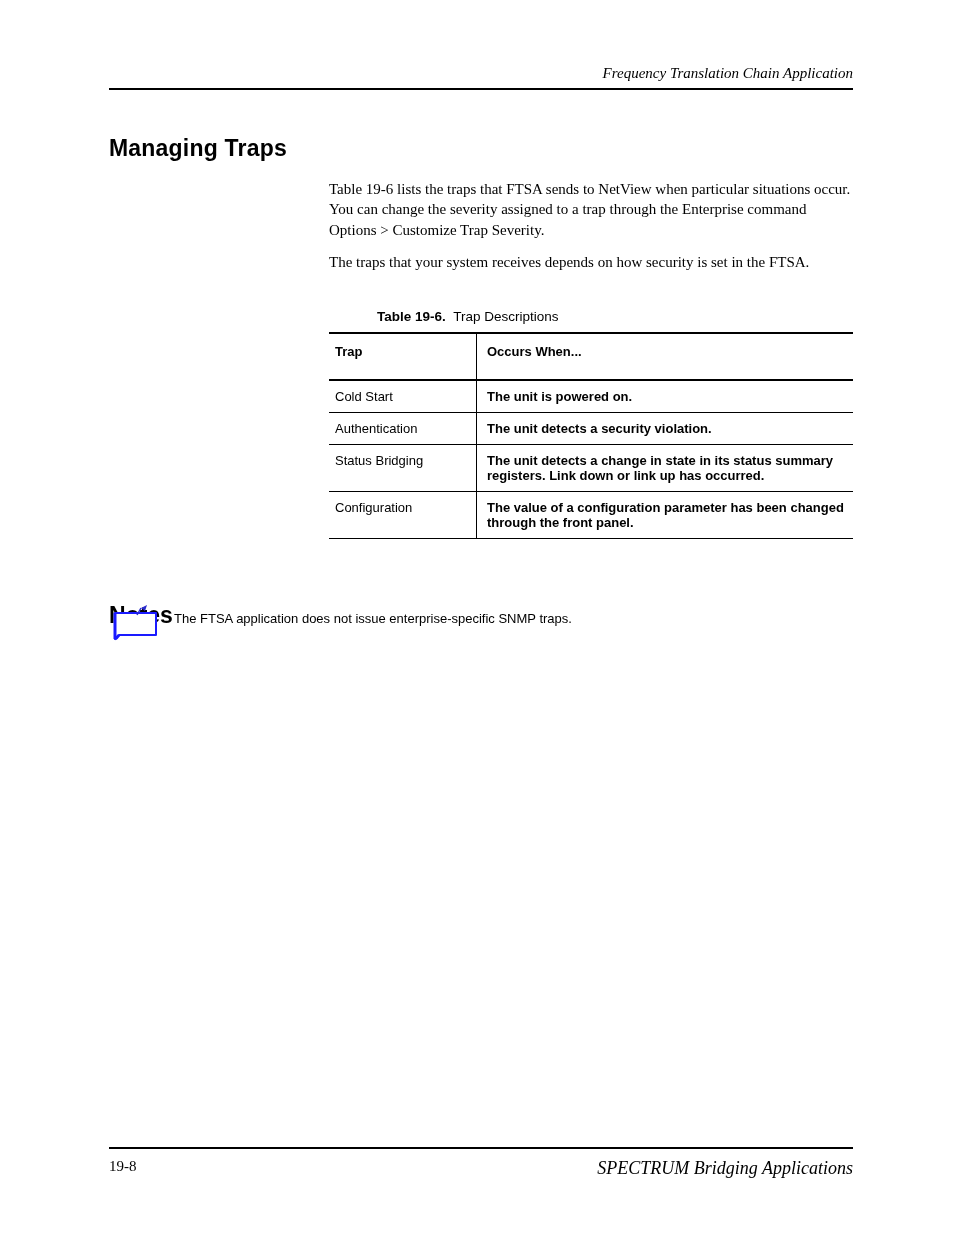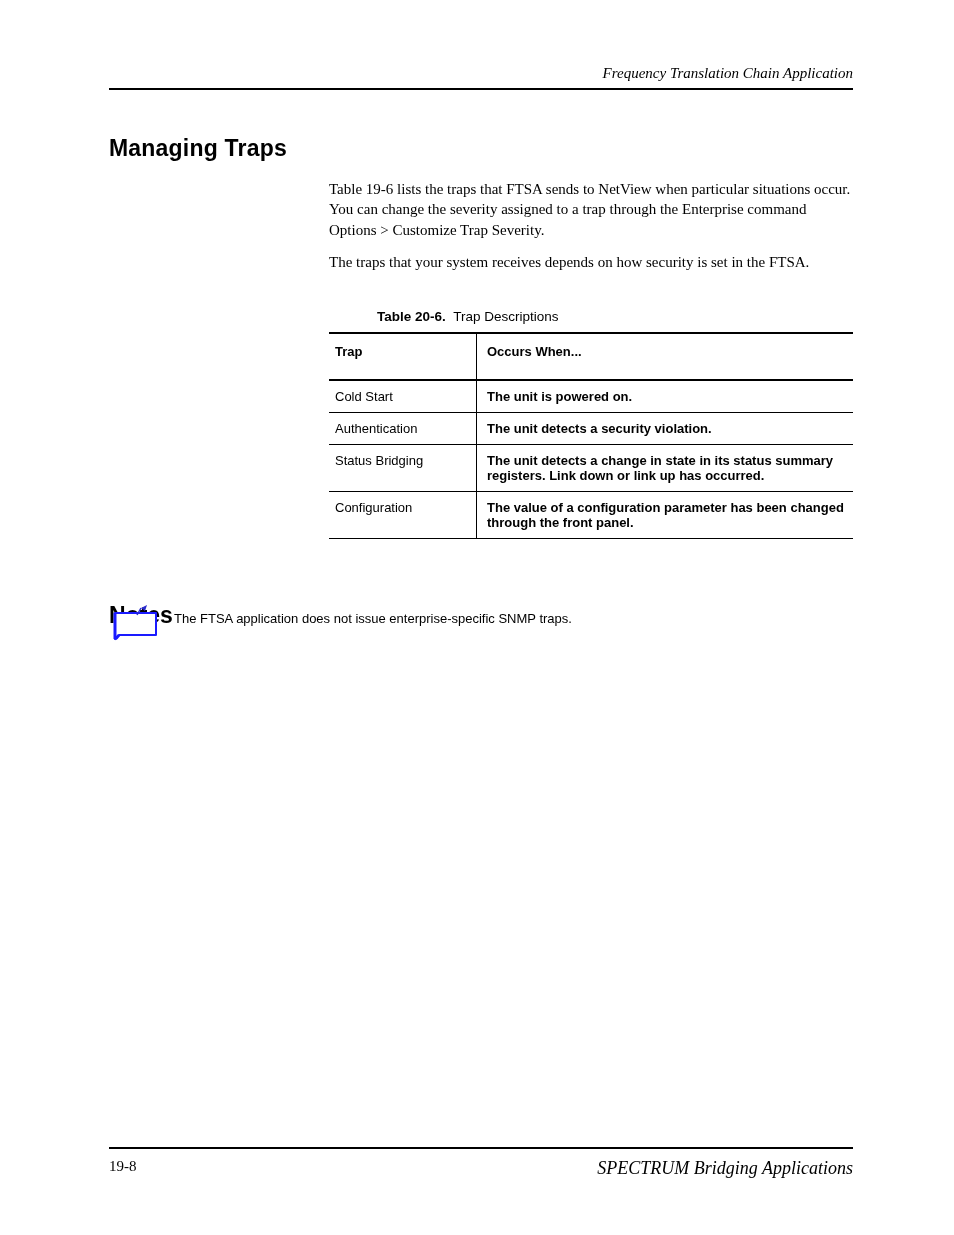--- a/index.html
+++ b/index.html
@@ -133,21 +133,21 @@
   <div style="position:absolute; right:101px; top:65px; font-style:italic; font-size:15px;">Frequency Translation Chain Application</div>
 
   <div class="heading">Managing Traps</div>
 
   <div class="body-block">
     <p>Table 19-6 lists the traps that FTSA sends to NetView when particular situations occur. You can change the severity assigned to a trap through the Enterprise command Options &gt; Customize Trap Severity.</p>
     <p>The traps that your system receives depends on how security is set in the FTSA.</p>
   </div>
 
   <div class="table-caption">
-    <span class="bold">Table 20-6.</span>
+    <span class="bold">Table 19-6.</span>
     &nbsp;<span>Trap Descriptions</span>
   </div>
 
   <div class="ftable">
     <div class="thead">
       <div class="c1">Trap</div>
       <div class="c2">Occurs When...</div>
     </div>
     <div class="row">
       <div class="c1">Cold Start</div>

